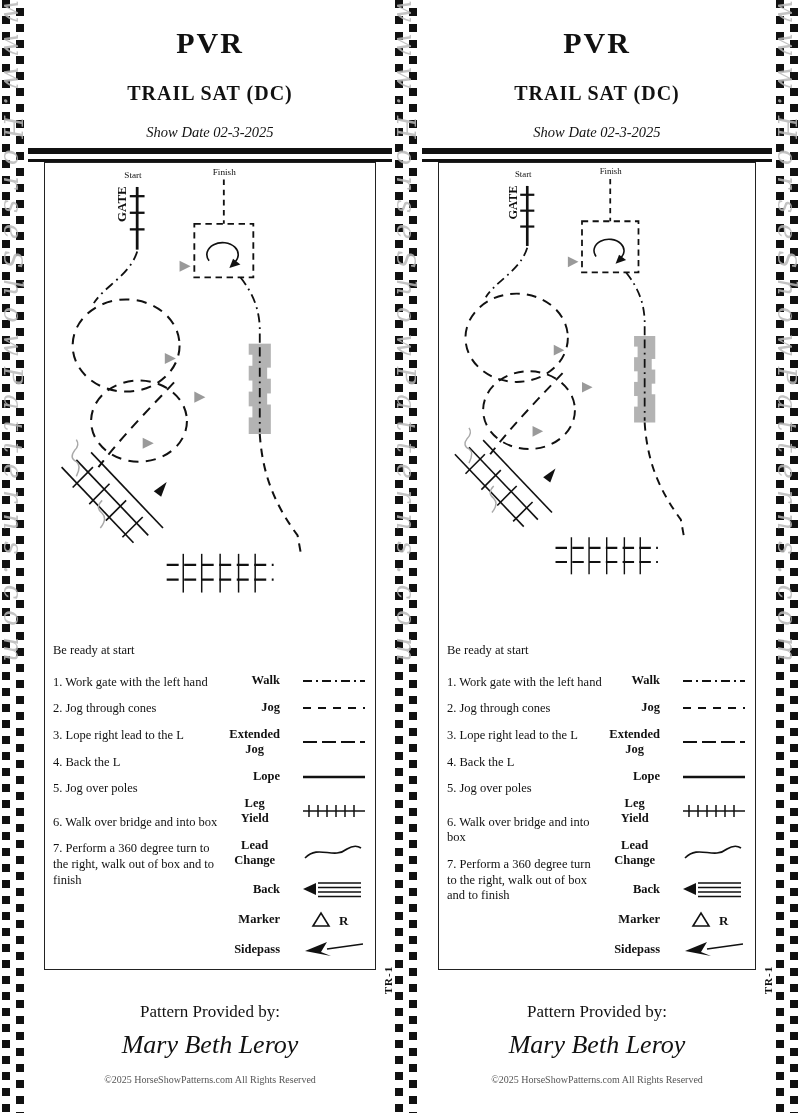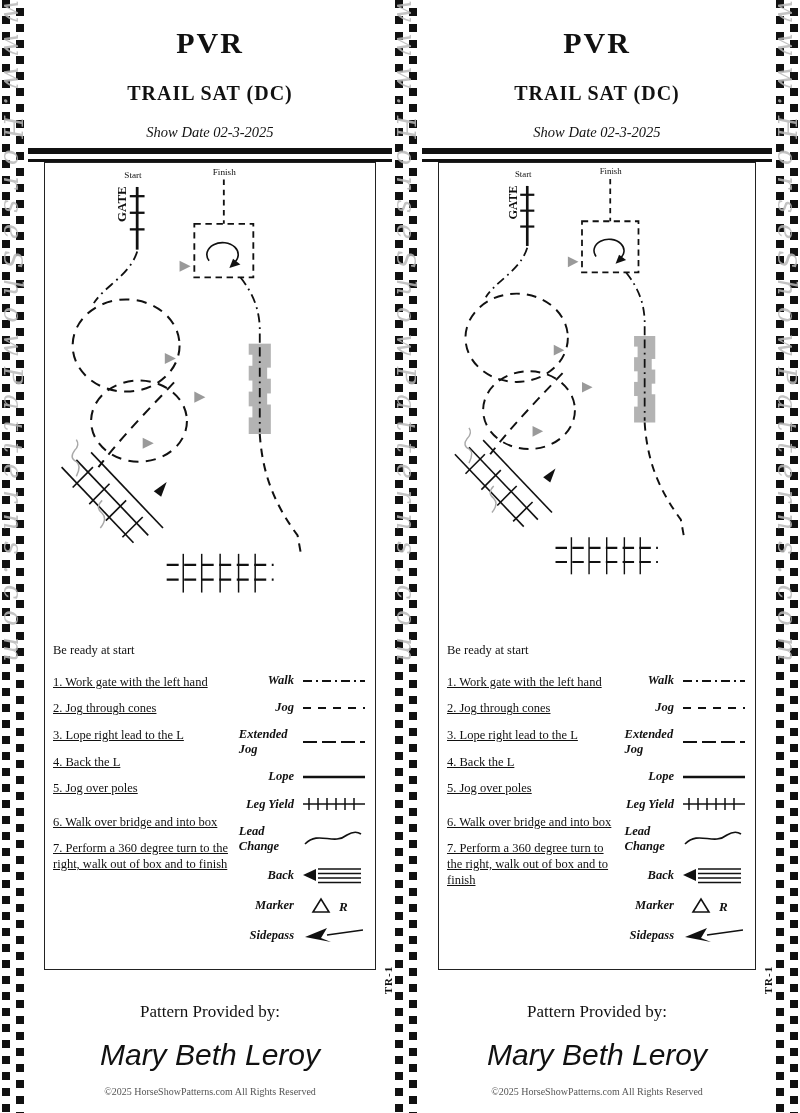--- a/index.html
+++ b/index.html
@@ -26,30 +26,30 @@
   .header{text-align:center;padding-top:16px;}
   .title{font-size:30px;font-weight:bold;letter-spacing:2px;line-height:34px;}
   .subtitle{font-size:20px;font-weight:bold;letter-spacing:1px;margin-top:22px;}
   .show-date{font-style:italic;font-size:14.5px;margin-top:19px;}
   .rule{height:5px;border-top:6px solid #111;border-bottom:3px solid #111;margin:7px 2px 0 2px;}
   .map-box{border:1.5px solid #222;margin:0 18px;height:806px;position:relative;background:transparent;}
   svg.course{display:block;width:100%;height:476px;}
   .lower{display:flex;padding:0 8px;}
   .directions{flex:1.45;font-size:12.5px;line-height:1.25;}
   .directions .heading{margin:4px 0 16px 0;}
-  .dir-item{margin-bottom:11px;padding-right:6px;text-decoration:underline;}
+  .dir-item{margin-bottom:11px;padding-right:6px;}
   .legend{flex:1;padding-top:34px;}
-  .legend-row{display:flex;align-items:center;justify-content:flex-end;gap:7px;
-    margin-bottom:12px;font-size:12.5px;font-weight:bold;text-align:left;font-style:italic;}
+  .legend-row{display:flex;align-items:center;justify-content:flex-end;gap:21px;
+    margin-bottom:12px;font-size:12.5px;font-weight:bold;text-align:center;}
   .legend-row svg{flex:0 0 auto;}
   .page-label{position:absolute;right:-8px;top:964px;transform:rotate(-90deg);
     font-size:11px;font-weight:bold;letter-spacing:1px;}
   .footer{text-align:center;margin-top:32px;}
   .provided{font-size:17px;font-weight:normal;}
-  .author{font-family:Liberation Sans, sans-serif;font-style:italic;font-size:30px;margin-top:16px;}
+  .author{font-family:Liberation Serif, serif;font-style:italic;font-size:26px;margin-top:8px;}
   .copyright{font-size:10px;color:#555;margin-top:14px;}
   text{font-family:"Liberation Serif", serif;fill:#111;}
 </style>
 </head>
 <body>
 
 <div class="strip" style="left:0;width:26px;">
   <div class="checker checker-a" style="left:2px;"></div>
   <div class="checker checker-b" style="left:16px;"></div>
   <span class="watermark">www.HorseShowPatterns.com</span>

